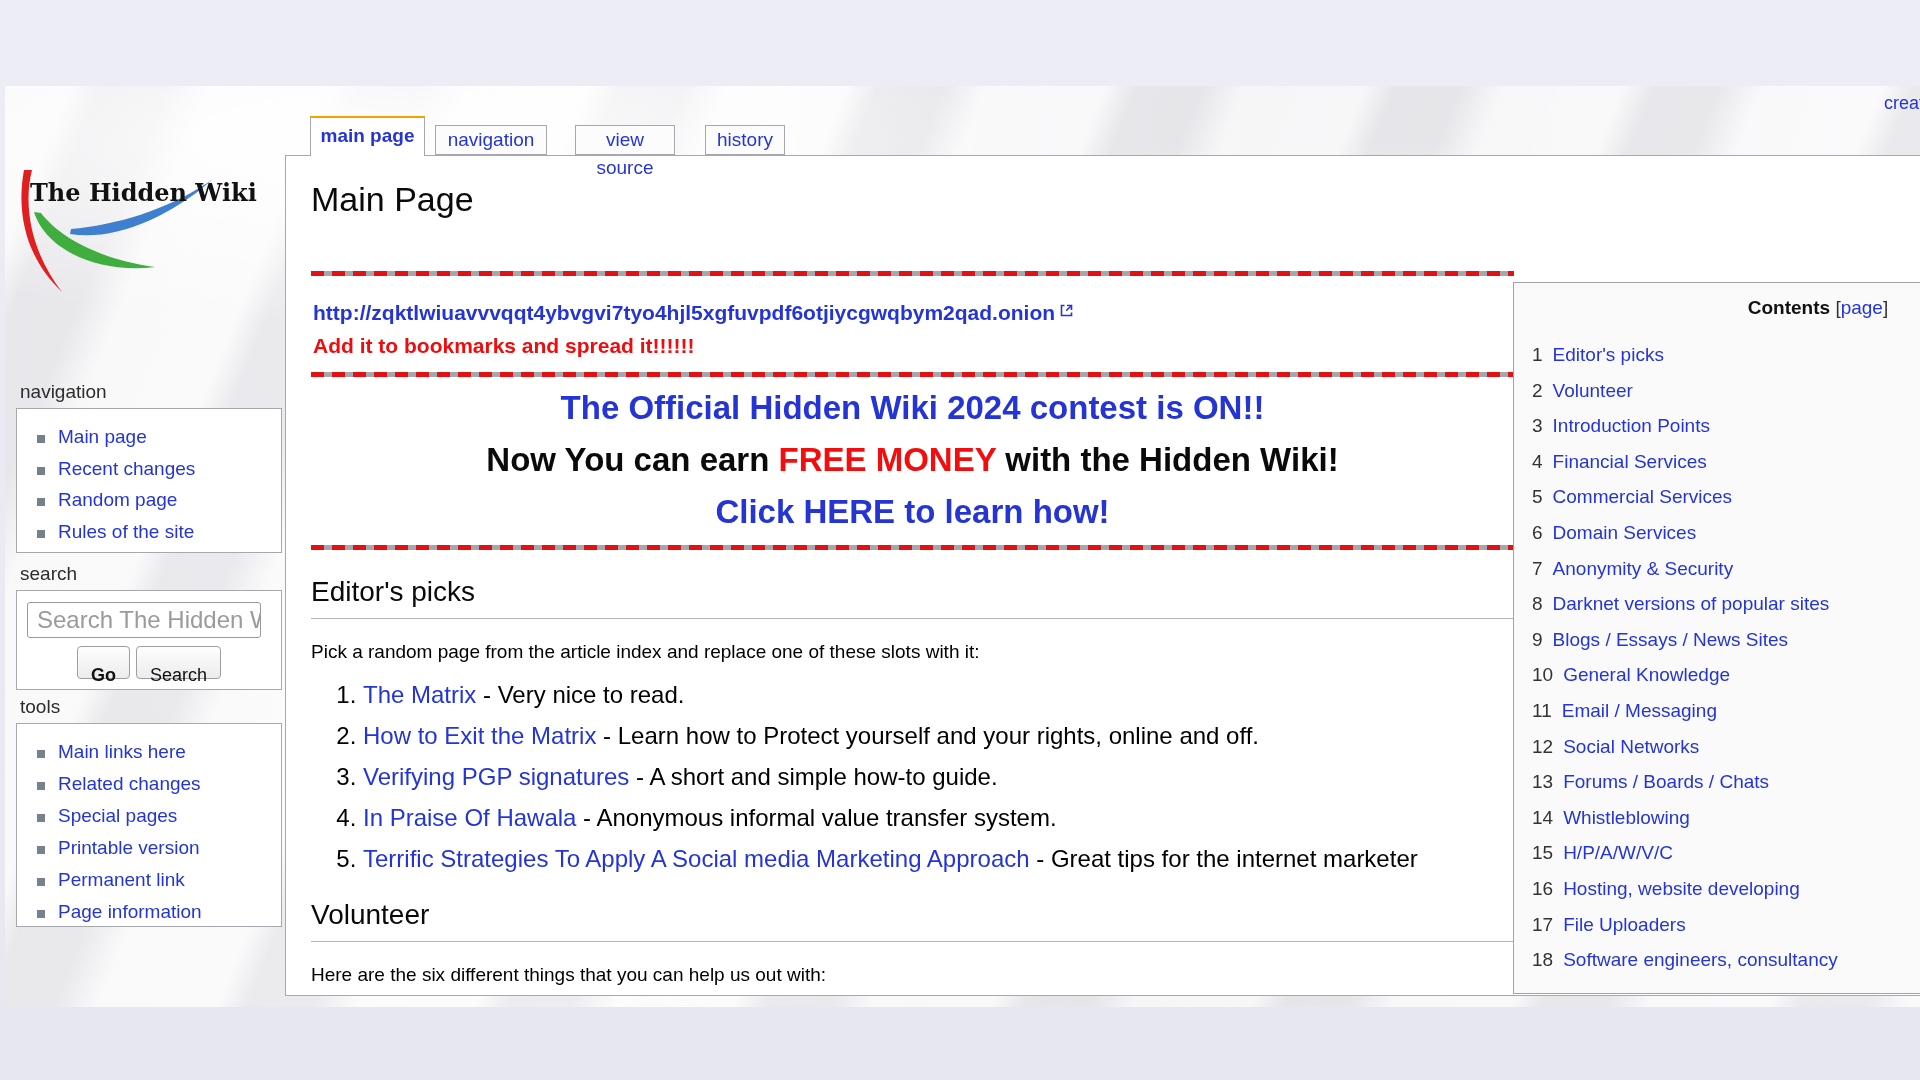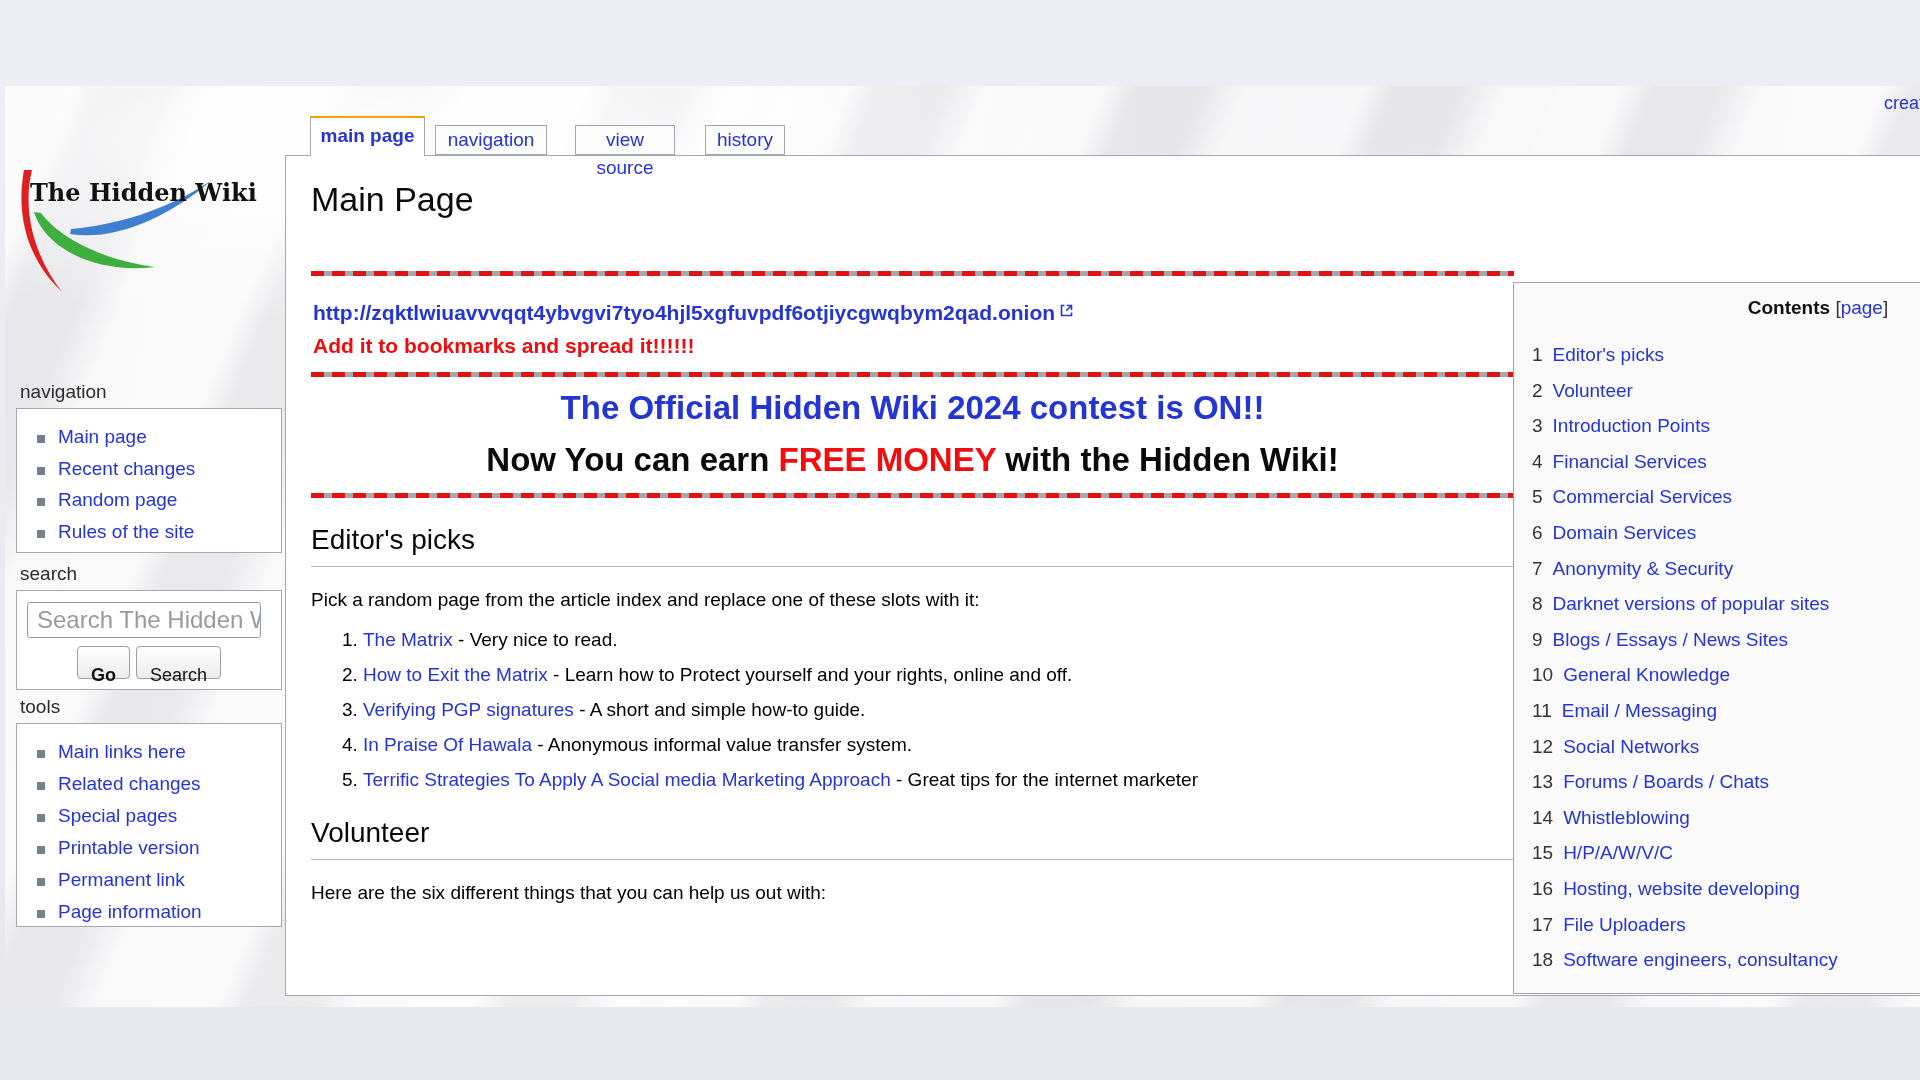--- a/index.html
+++ b/index.html
@@ -114,21 +114,21 @@
   .contest .l3 { margin-top:14px; }
   .contest .money { color:#f10e0e; }
 
   h2.section-heading {
     margin:26px 0 0 25px; width:1203px;
     font-size:28px; font-weight:400; color:#0a0a0a;
     padding-bottom:10px; border-bottom:1px solid #b4b4ba;
   }
   p.section-intro { margin:22px 0 0 25px; font-size:19px; }
   ol.picks-list { margin:18px 0 0 25px; padding-left:52px; }
-  ol.picks-list li { font-size:19px; margin:13px 0; }
+  ol.picks-list li { font-size:24px; margin:13px 0; }
 
   
   .toc-box {
     position:absolute; left:1513px; top:282px; width:610px; height:712px;
     background:#fafafa; border:1px solid #a2a2a8; z-index:5;
     padding-top:14px;
   }
   .toc-header { text-align:center; font-size:19px; color:#111; }
   .toc-header .toc-title { font-weight:bold; }
   .toc-header .bracket { color:#333; }
@@ -210,20 +210,21 @@
                 <path d="M7 1.5 H11.5 V6" fill="none" stroke="#2435d4" stroke-width="1.6"></path>
                 <path d="M11 2 L6.2 6.8" fill="none" stroke="#2435d4" stroke-width="1.6"></path>
               </svg></span>
         </div>
         <div class="welcome-note">Add it to bookmarks and spread it!!!!!!</div>
       </div>
       <div class="dash"></div>
       <div class="contest">
         <div class="l1"><a class="link">The Official Hidden Wiki 2024 contest is ON!!</a></div>
         <div class="l2"><span>Now You can earn </span><span class="money">FREE MONEY</span><span> with the Hidden Wiki!</span></div>
+        <div class="l3"><a class="link">Click HERE to learn how!</a></div>
       </div>
       <div class="dash"></div>
     </div>
 
     <h2 class="section-heading">Editor's picks</h2>
     <p class="section-intro">Pick a random page from the article index and replace one of these slots with it:</p>
     <ol class="picks-list">
 
         <li><a class="link">The Matrix</a><span> - Very nice to read.</span></li>
 

